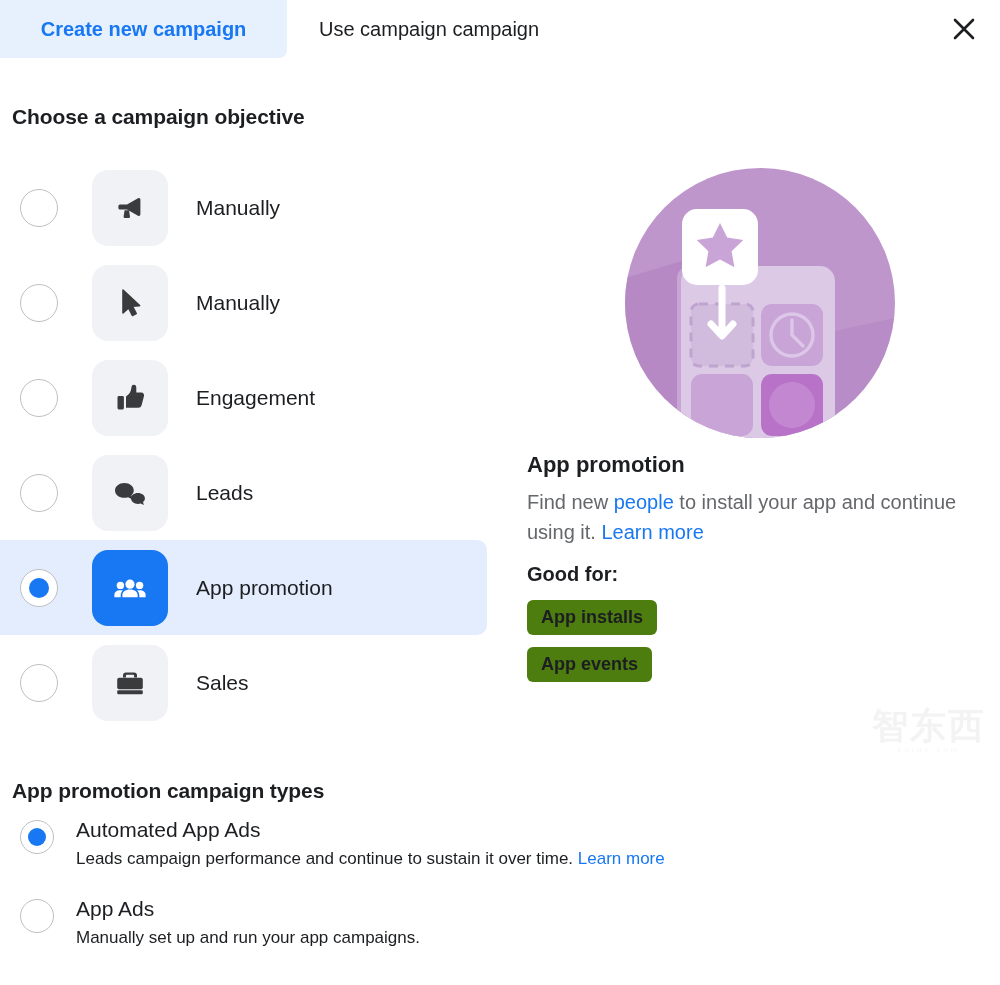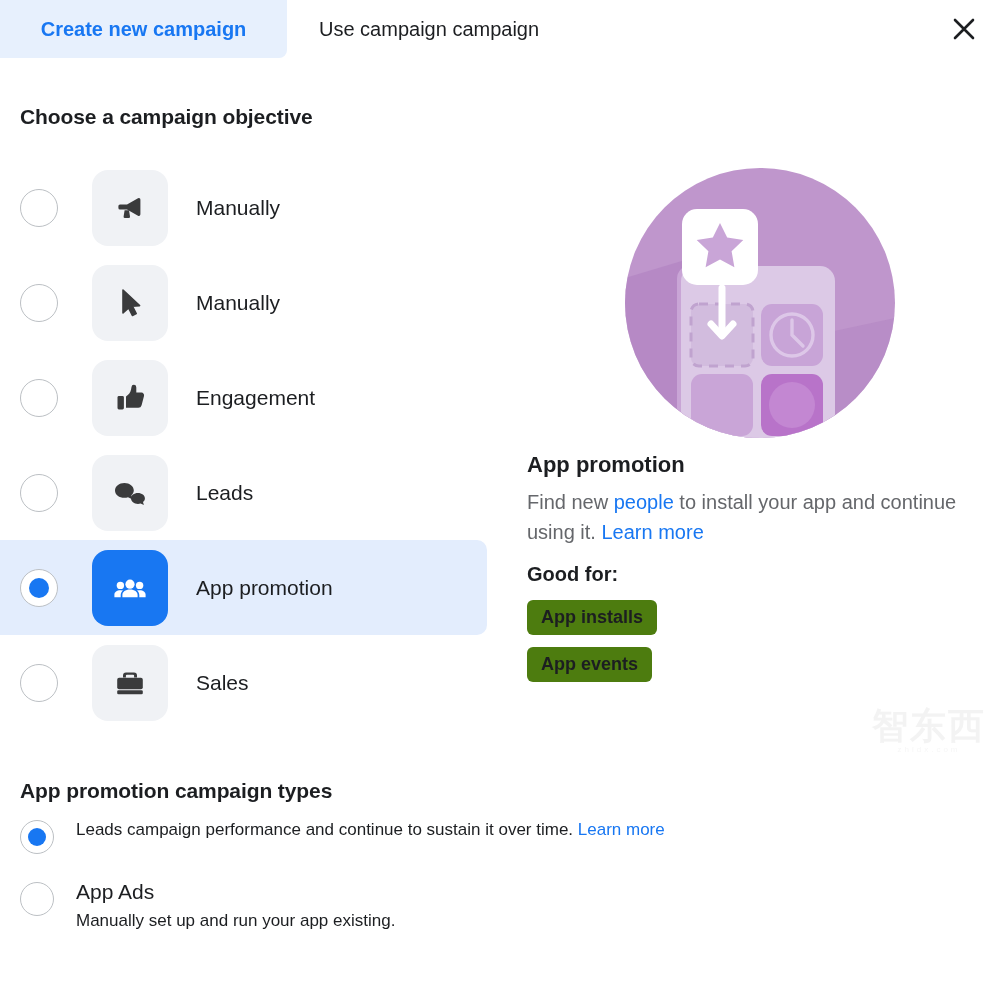--- a/index.html
+++ b/index.html
@@ -58,21 +58,21 @@
     display: flex;
     align-items: center;
     justify-content: center;
     cursor: pointer;
     border-radius: 50%;
   }
 
   
   .section-title {
     position: absolute;
-    left: 20px;
+    left: 12px;
     font-size: 21px;
     font-weight: bold;
     color: #1c1e21;
     letter-spacing: -0.1px;
   }
   #objective-title { top: 105px; }
   #types-title { top: 779px; }
 
   
   .objective-list {
@@ -402,31 +402,32 @@
       <span class="tag">App events</span>
     </div>
   </div>
 
   <div class="section-title" id="types-title">App promotion campaign types</div>
 
   <div class="types">
     <div class="type-row">
       <div class="type-radio checked"></div>
       <div class="type-text">
+        <div class="type-title">Automated App Ads</div>
         <div class="type-desc">
           <span>Leads campaign performance and continue to sustain it over time. </span><span class="lnk">Learn more</span>
         </div>
       </div>
     </div>
 
     <div class="type-row">
       <div class="type-radio"></div>
       <div class="type-text">
         <div class="type-title">App Ads</div>
-        <div class="type-desc">Manually set up and run your app existing.</div>
+        <div class="type-desc">Manually set up and run your app campaigns.</div>
       </div>
     </div>
   </div>
 
   <div class="watermark">
     <div class="wm-main">智东西</div>
     <div class="wm-sub">zhidx.com</div>
   </div>
 
 </div>

